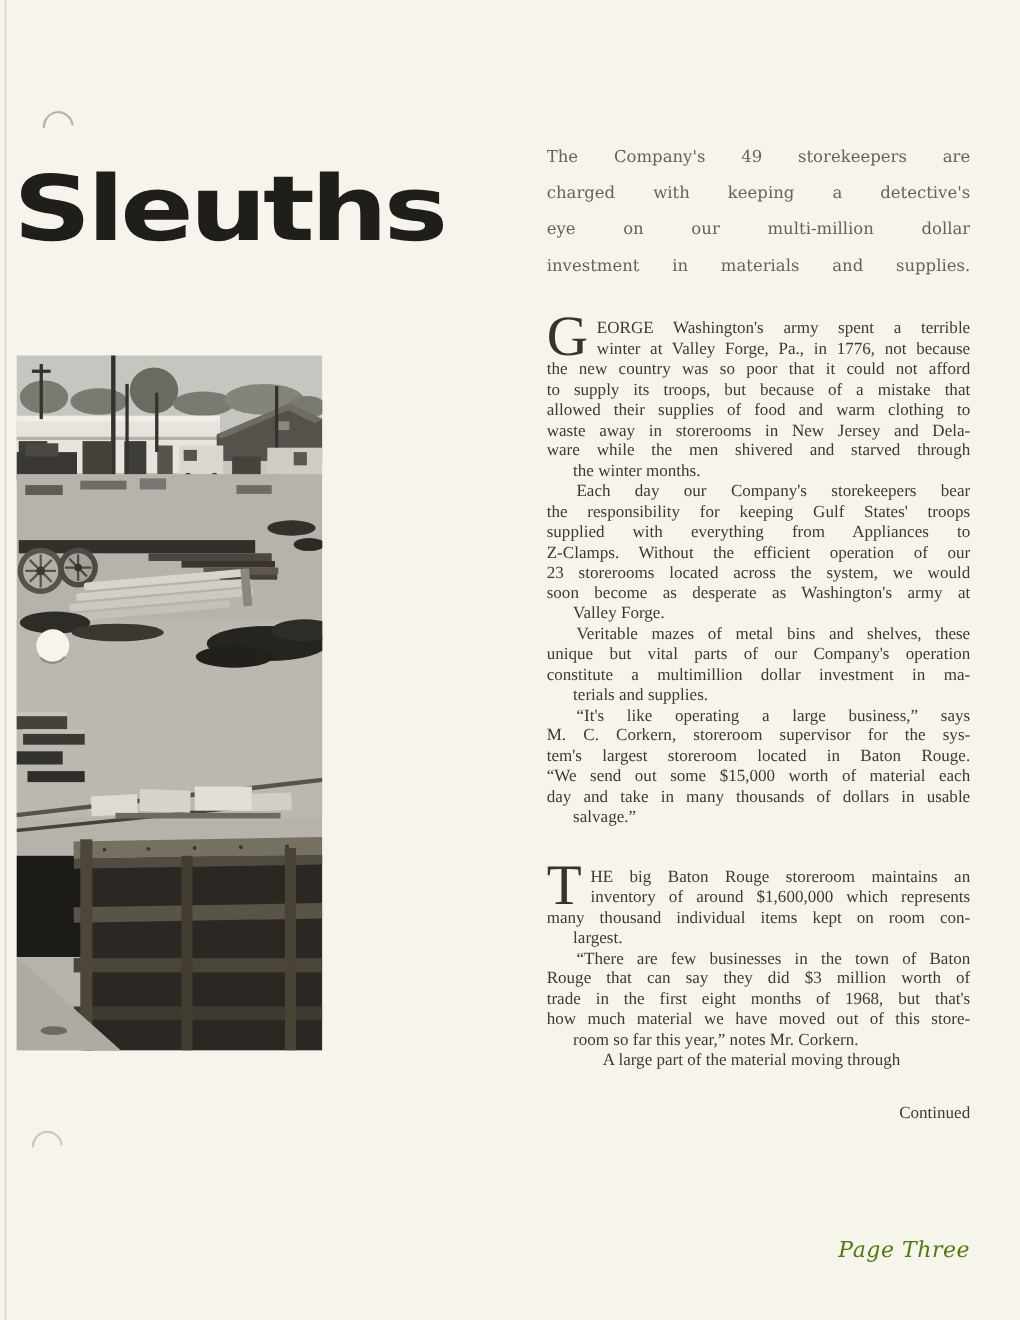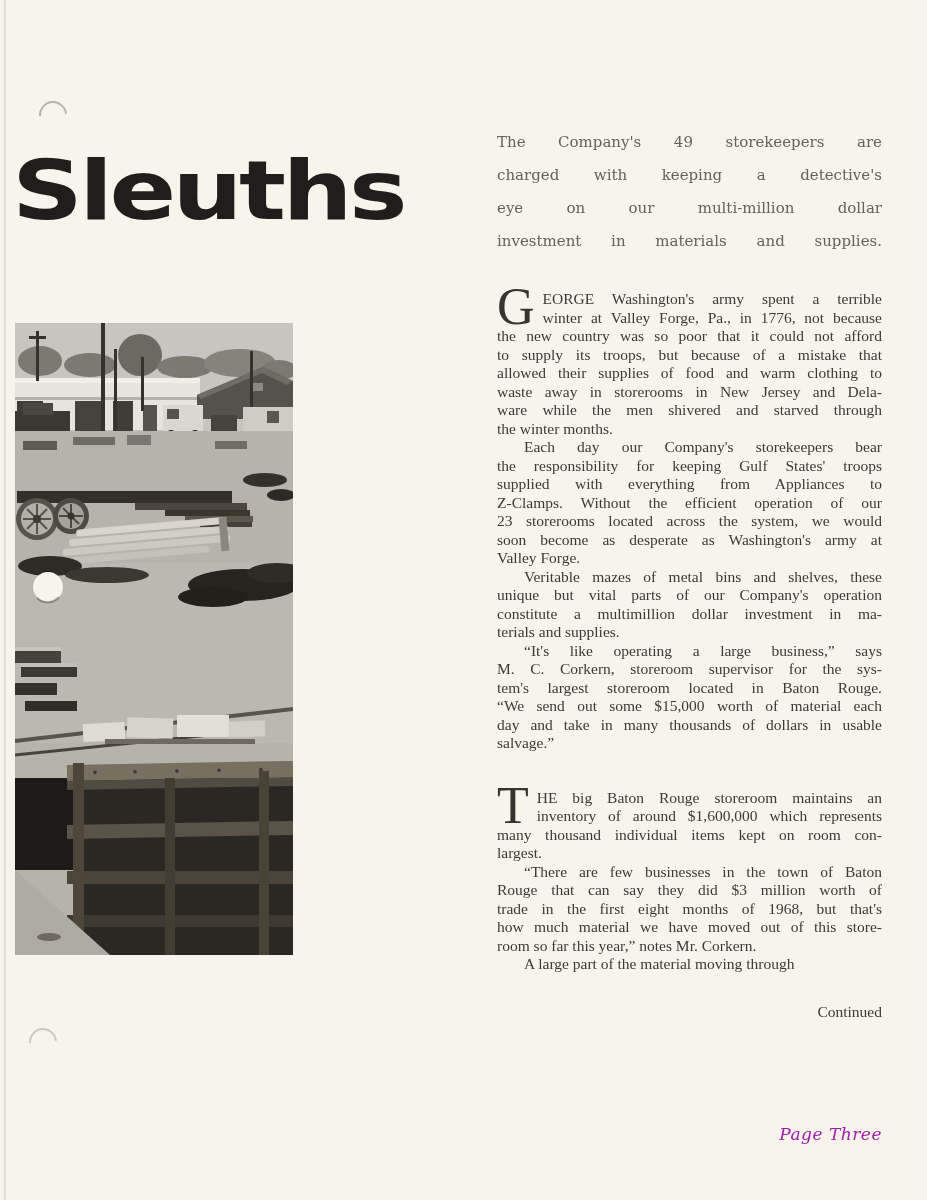--- a/index.html
+++ b/index.html
@@ -50,38 +50,38 @@
     color:#63625d;
   }
   .intro .iline { text-align:justify; text-align-last:justify; height:33px; overflow:hidden; }
   .article {
     position:absolute; left:497px; top:290px; width:385px;
     font-size:15.5px; line-height:18.5px;
     color:#3c3a36;
   }
   .para.gap { margin-top:36px; }
   .line { text-align:justify; text-align-last:justify; }
-  .line.lastline { text-align:left; text-align-last:left; }
+  .line.lastline { text-align:left; text-align-last:left;margin-left:24px; }
   .line.indent { text-indent:27px; }
   .dropcap {
     float:left;
     font-family:"Liberation Serif", serif;
     font-size:52px; line-height:38px; height:38px;
     margin:-2px 8px 0 0;
     color:#36342f;
   }
   .continued { text-align:right;margin-top:29px; }
   .footer {
     position:absolute; left:497px; top:1124px; width:385px;
     text-align:right;
     font-family:"DejaVu Serif", serif;
     font-style:italic;
-    font-size:17px;
+    font-size:20px;
     letter-spacing:0.5px;
-    color:#a21caf;
+    color:#4d7c0f;
   }
 </style>
 </head>
 <body>
 
 <div class="page-edge"></div>
 <div class="hole hole-top"></div>
 <div class="hole hole-bottom"></div>
 
 <h1 class="headline">Sleuths</h1>

